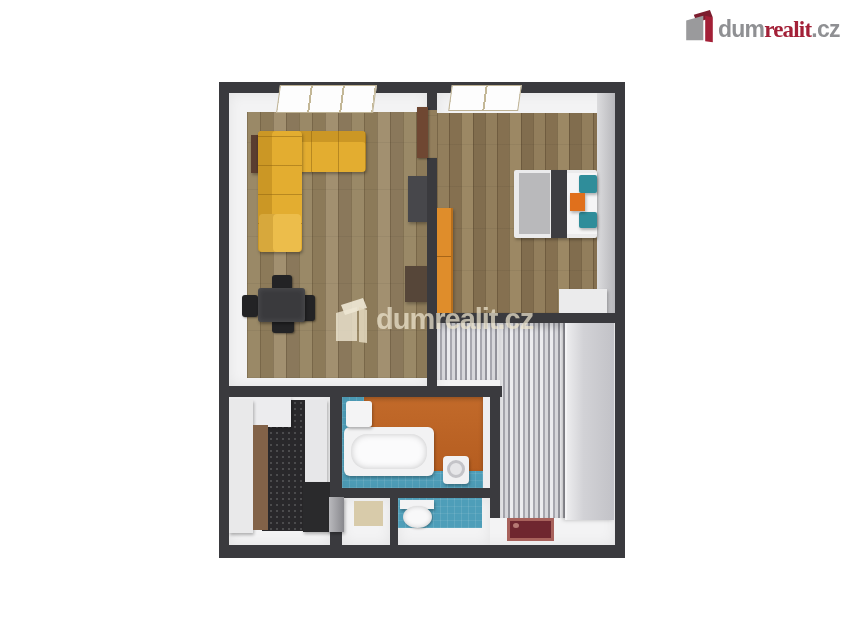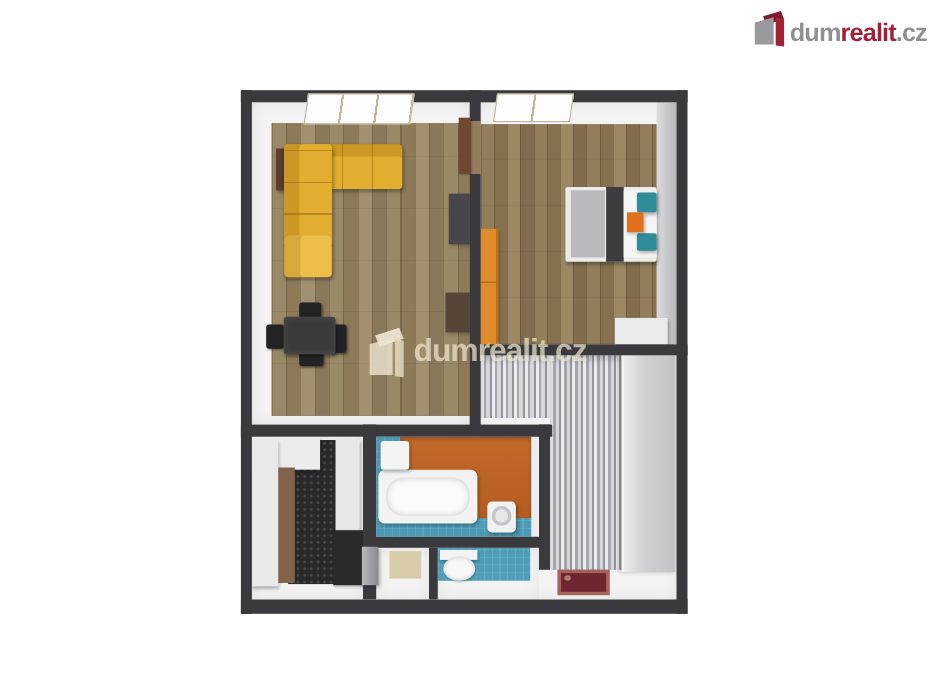--- a/index.html
+++ b/index.html
@@ -121,21 +121,21 @@
   #win-bd{left:450px;top:85px;width:70px;height:26px;
     background-image:repeating-linear-gradient(90deg,rgba(0,0,0,0) 0 33px,#c3b796 33px 35px);}
   
   #watermark{position:absolute;left:333px;top:295px;z-index:40;display:flex;align-items:flex-start;}
   #wm-text{margin-left:5px;font-size:29px;font-weight:bold;letter-spacing:-1px;line-height:48px;
     color:rgba(237,228,207,0.72);}
   
   #logo{position:absolute;left:684px;top:9px;z-index:50;display:flex;align-items:flex-start;}
   #logo-text{margin-left:3px;font-size:23px;font-weight:bold;letter-spacing:-0.8px;line-height:32px;margin-top:4px;}
   .lg-gray{color:#8f9093;}
-  .lg-red{color:#a32037;}
+  .lg-red{color:#a32037;font-family:Liberation Serif, serif;}
 </style>
 </head>
 <body>
 
 <div class="stage">
 
   <div class="base" id="lv-base"></div>
   <div class="base" id="bd-base"></div>
   <div class="base" id="hw-base"></div>
   <div class="base bluetile" id="ba-base"></div>

